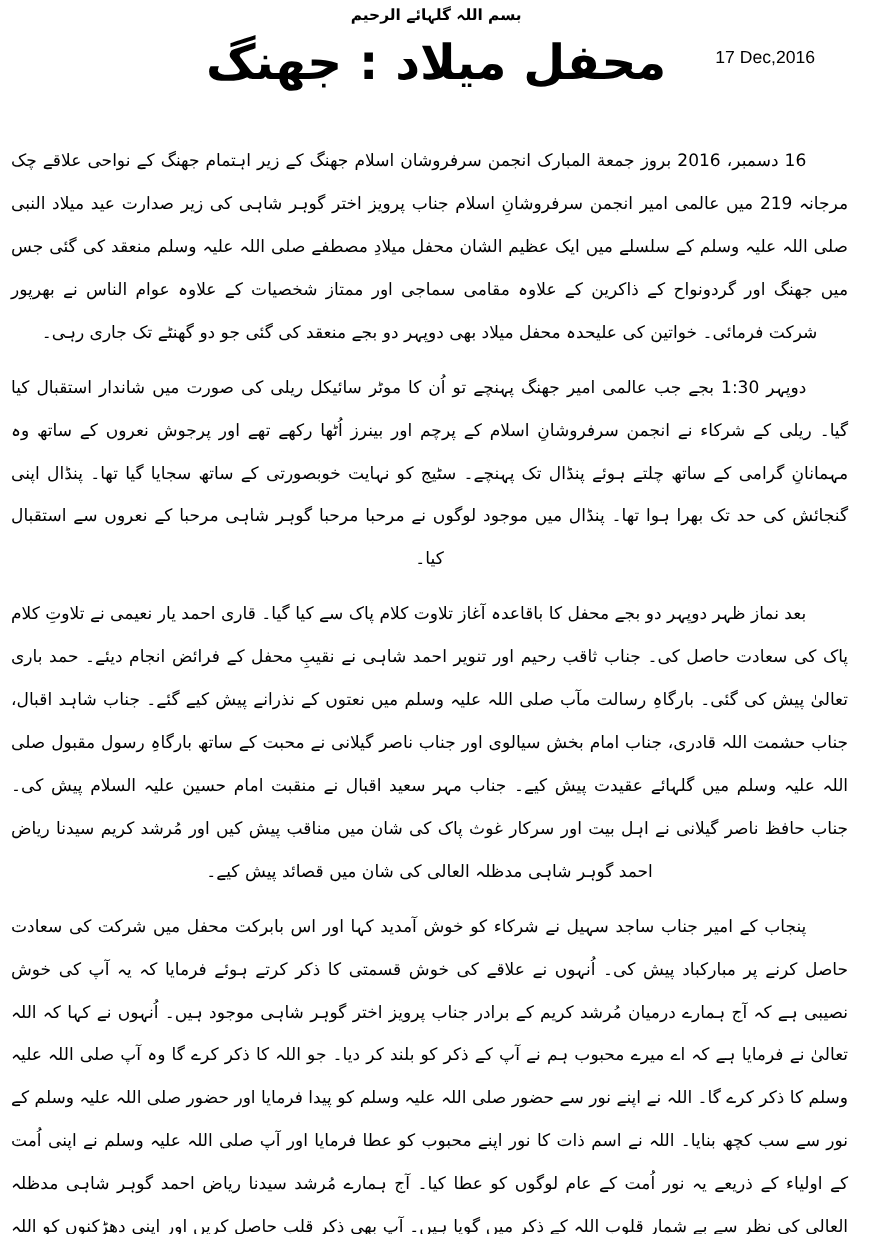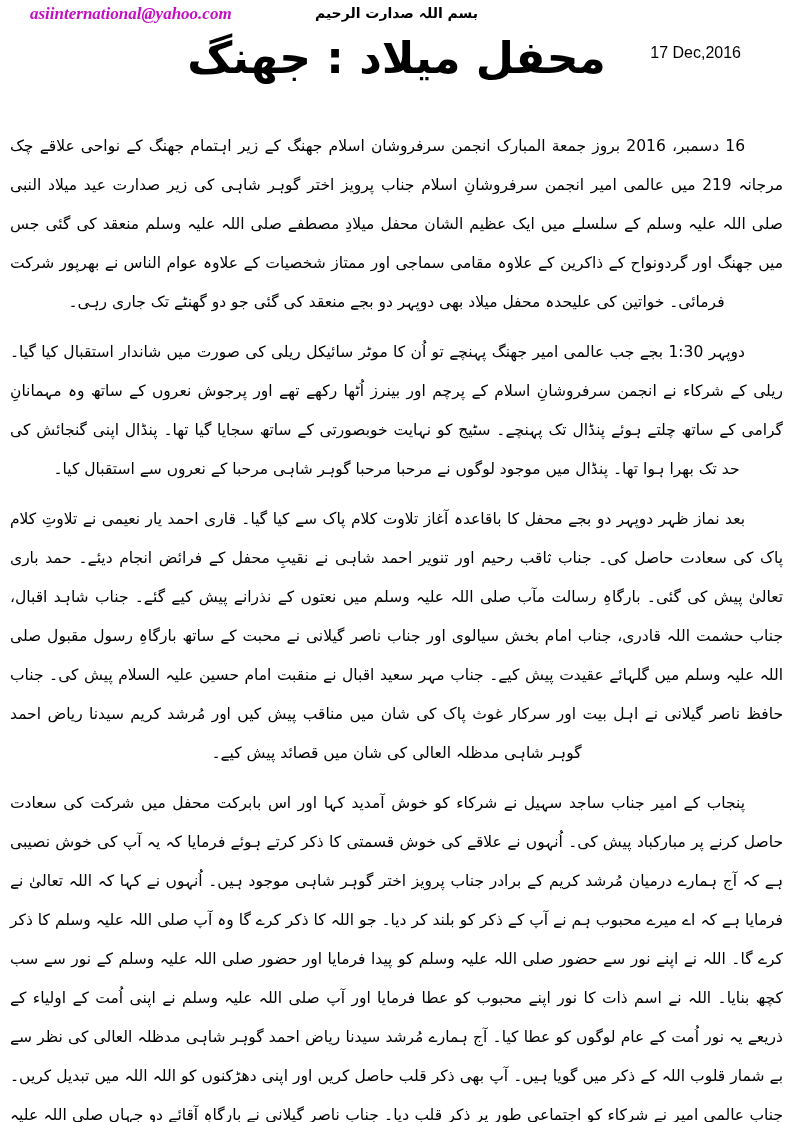--- a/index.html
+++ b/index.html
@@ -33,36 +33,35 @@
     text-align:center;direction:rtl;
     font-weight:bold;font-size:44px;
     font-family:"DejaVu Sans",sans-serif;
     letter-spacing:-1px;
   }
   .content{
     margin:127px 10px 0 10px;
     direction:rtl;
   }
   .content p{
-    margin:0 0 11px 0;
+    margin:0 12px 11px 0;
     font-size:15.5px;
     line-height:39px;
     text-align:justify;
     text-align-last:center;
     text-indent:38px;
   }
 </style>
 </head>
 <body>
 
 <div>
 
-  <span class="top-email">asiinternational@yahoo.com</span>
 
-  <div class="bismillah">بسم اللہ صدارت الرحیم</div>
+  <div class="bismillah">بسم اللہ گلہائے الرحیم</div>
 
   <div class="date">17 Dec,2016</div>
 
   <div class="title">محفل میلاد : جھنگ</div>
 
   <div class="content">
     <p>16 دسمبر، 2016 بروز جمعة المبارک انجمن سرفروشان اسلام جھنگ کے زیر اہتمام جھنگ کے نواحی علاقے چک مرجانہ 219 میں عالمی امیر انجمن سرفروشانِ اسلام جناب پرویز اختر گوہر شاہی کی زیر صدارت عید میلاد النبی صلی اللہ علیہ وسلم کے سلسلے میں ایک عظیم الشان محفل میلادِ مصطفے صلی اللہ علیہ وسلم منعقد کی گئی جس میں جھنگ اور گردونواح کے ذاکرین کے علاوہ مقامی سماجی اور ممتاز شخصیات کے علاوہ عوام الناس نے بھرپور شرکت فرمائی۔ خواتین کی علیحدہ محفل میلاد بھی دوپہر دو بجے منعقد کی گئی جو دو گھنٹے تک جاری رہی۔</p>
     <p>دوپہر 1:30 بجے جب عالمی امیر جھنگ پہنچے تو اُن کا موٹر سائیکل ریلی کی صورت میں شاندار استقبال کیا گیا۔ ریلی کے شرکاء نے انجمن سرفروشانِ اسلام کے پرچم اور بینرز اُٹھا رکھے تھے اور پرجوش نعروں کے ساتھ وہ مہمانانِ گرامی کے ساتھ چلتے ہوئے پنڈال تک پہنچے۔ سٹیج کو نہایت خوبصورتی کے ساتھ سجایا گیا تھا۔ پنڈال اپنی گنجائش کی حد تک بھرا ہوا تھا۔ پنڈال میں موجود لوگوں نے مرحبا مرحبا گوہر شاہی مرحبا کے نعروں سے استقبال کیا۔</p>
     <p>بعد نماز ظہر دوپہر دو بجے محفل کا باقاعدہ آغاز تلاوت کلام پاک سے کیا گیا۔ قاری احمد یار نعیمی نے تلاوتِ کلام پاک کی سعادت حاصل کی۔ جناب ثاقب رحیم اور تنویر احمد شاہی نے نقیبِ محفل کے فرائض انجام دیئے۔ حمد باری تعالیٰ پیش کی گئی۔ بارگاہِ رسالت مآب صلی اللہ علیہ وسلم میں نعتوں کے نذرانے پیش کیے گئے۔ جناب شاہد اقبال، جناب حشمت اللہ قادری، جناب امام بخش سیالوی اور جناب ناصر گیلانی نے محبت کے ساتھ بارگاہِ رسول مقبول صلی اللہ علیہ وسلم میں گلہائے عقیدت پیش کیے۔ جناب مہر سعید اقبال نے منقبت امام حسین علیہ السلام پیش کی۔ جناب حافظ ناصر گیلانی نے اہل بیت اور سرکار غوث پاک کی شان میں مناقب پیش کیں اور مُرشد کریم سیدنا ریاض احمد گوہر شاہی مدظلہ العالی کی شان میں قصائد پیش کیے۔</p>
     <p>پنجاب کے امیر جناب ساجد سہیل نے شرکاء کو خوش آمدید کہا اور اس بابرکت محفل میں شرکت کی سعادت حاصل کرنے پر مبارکباد پیش کی۔ اُنہوں نے علاقے کی خوش قسمتی کا ذکر کرتے ہوئے فرمایا کہ یہ آپ کی خوش نصیبی ہے کہ آج ہمارے درمیان مُرشد کریم کے برادر جناب پرویز اختر گوہر شاہی موجود ہیں۔ اُنہوں نے کہا کہ اللہ تعالیٰ نے فرمایا ہے کہ اے میرے محبوب ہم نے آپ کے ذکر کو بلند کر دیا۔ جو اللہ کا ذکر کرے گا وہ آپ صلی اللہ علیہ وسلم کا ذکر کرے گا۔ اللہ نے اپنے نور سے حضور صلی اللہ علیہ وسلم کو پیدا فرمایا اور حضور صلی اللہ علیہ وسلم کے نور سے سب کچھ بنایا۔ اللہ نے اسم ذات کا نور اپنے محبوب کو عطا فرمایا اور آپ صلی اللہ علیہ وسلم نے اپنی اُمت کے اولیاء کے ذریعے یہ نور اُمت کے عام لوگوں کو عطا کیا۔ آج ہمارے مُرشد سیدنا ریاض احمد گوہر شاہی مدظلہ العالی کی نظر سے بے شمار قلوب اللہ کے ذکر میں گویا ہیں۔ آپ بھی ذکر قلب حاصل کریں اور اپنی دھڑکنوں کو اللہ اللہ میں تبدیل کریں۔ جناب عالمی امیر نے شرکاء کو اجتماعی طور پر ذکر قلب دیا۔ جناب ناصر گیلانی نے بارگاہِ آقائے دو جہاں صلی اللہ علیہ وآلہ وسلم میں سلام کا نذرانہ پیش کیا اور جناب حاجی عبدالحفیظ قادری نے دعائے خیر فرمائی۔</p>

